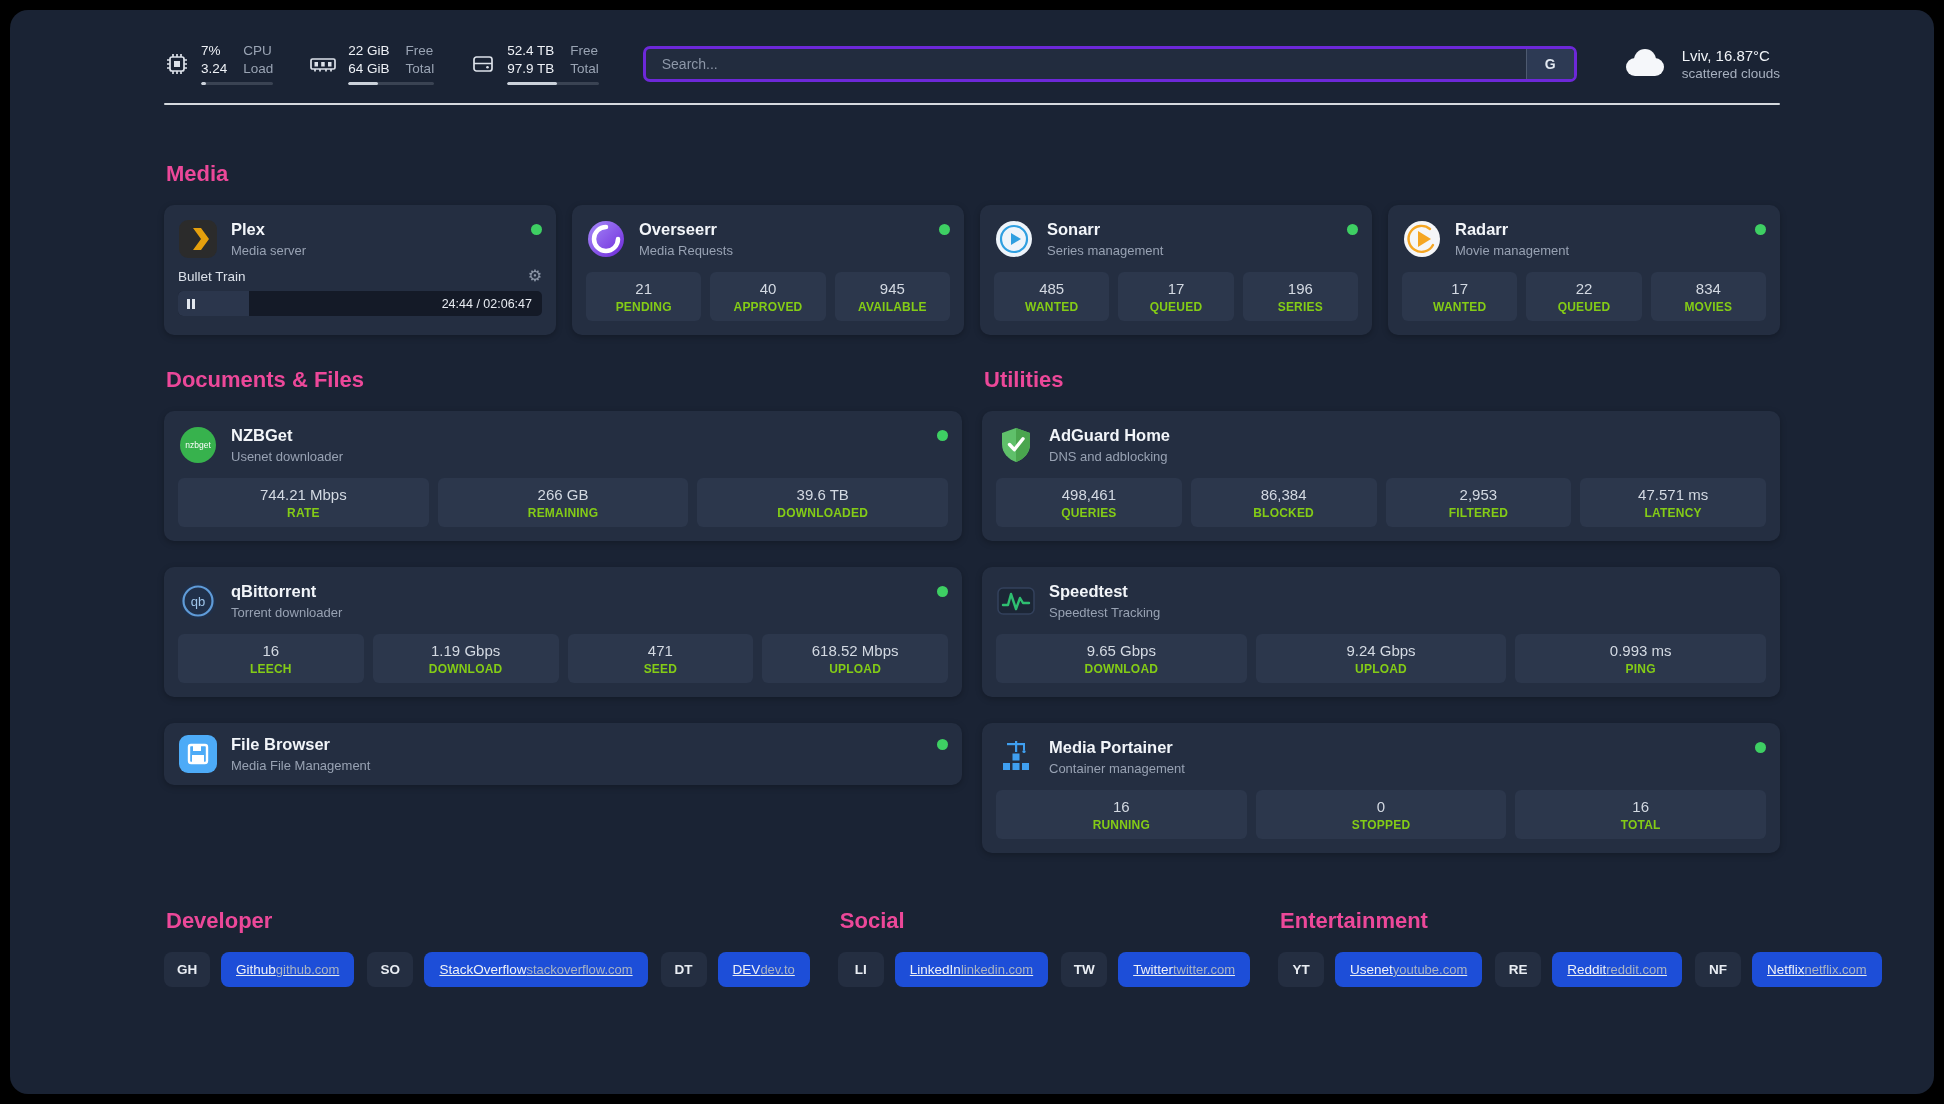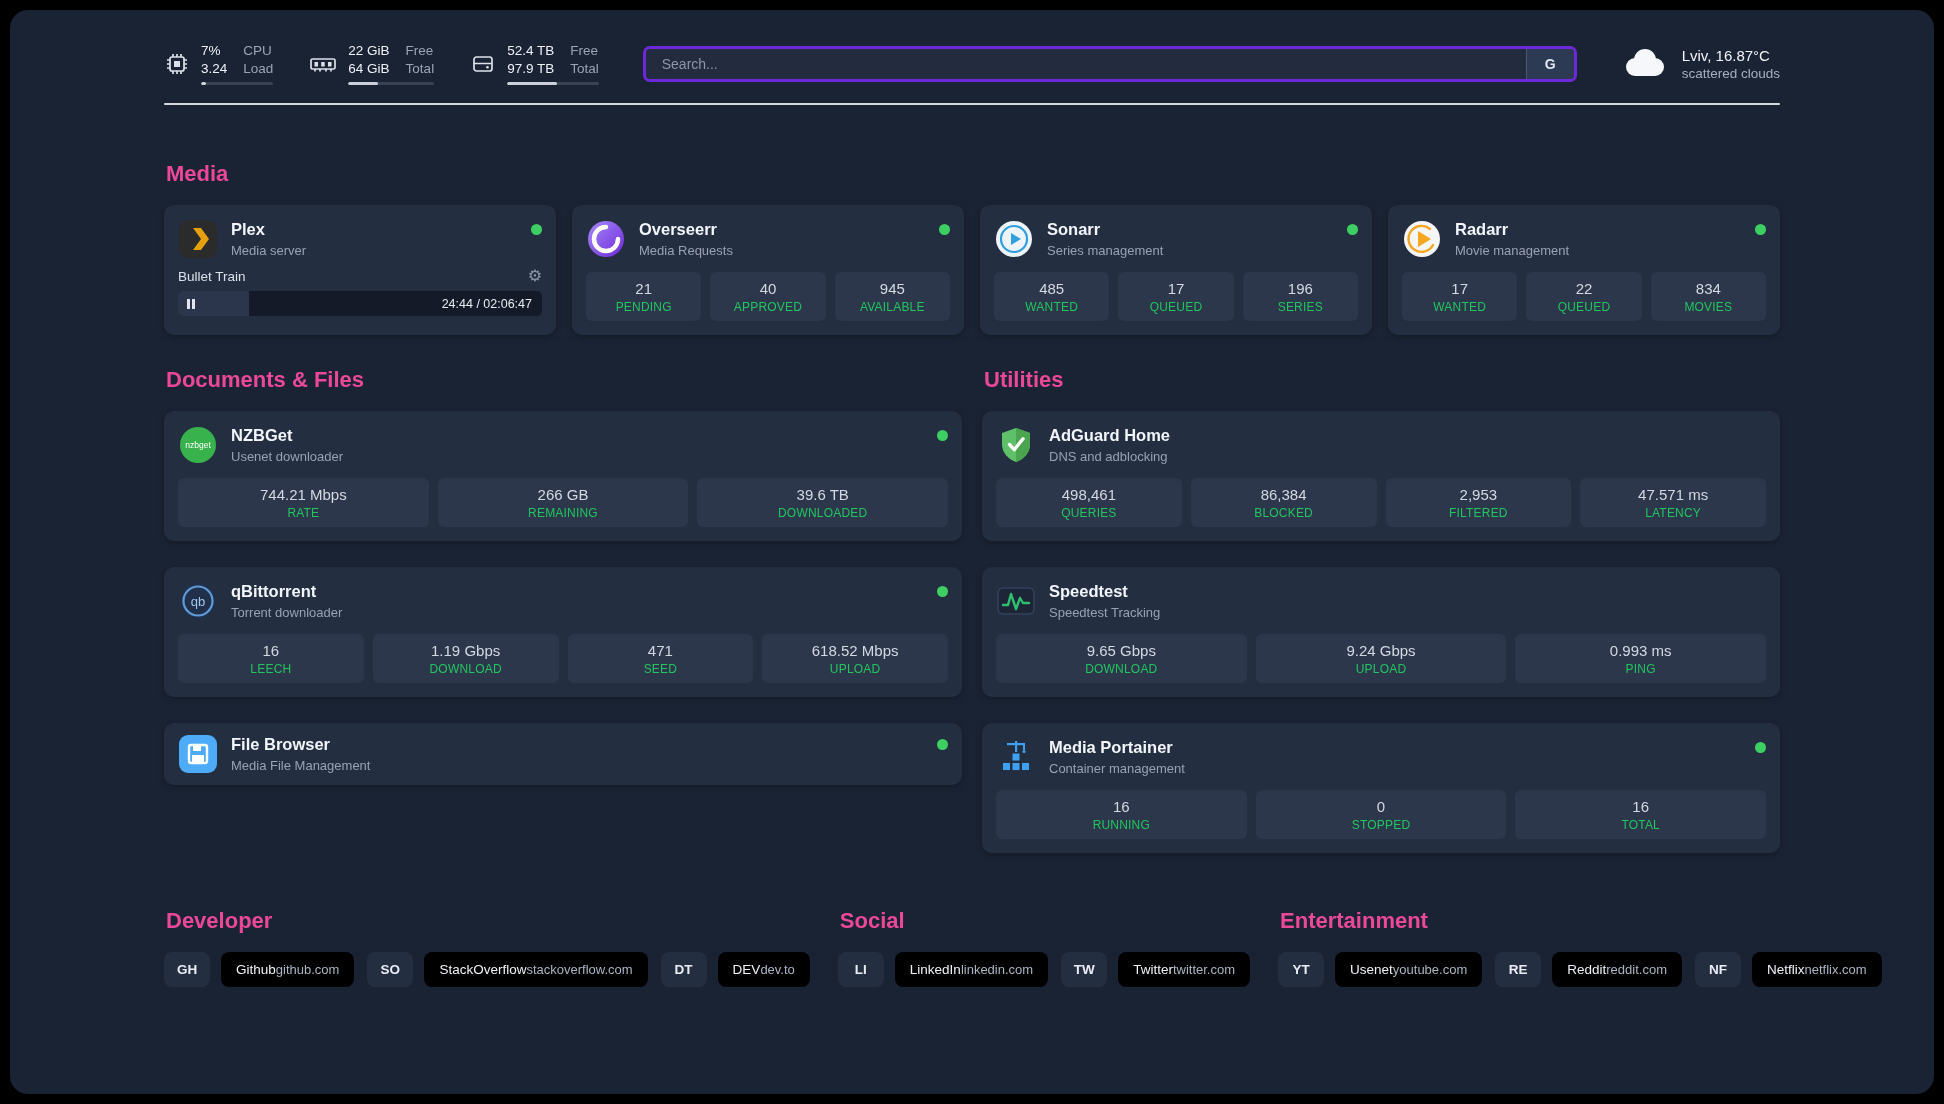--- a/index.html
+++ b/index.html
@@ -70,21 +70,21 @@
   .app-icon { width: 40px; height: 40px; flex: 0 0 40px; }
   .app-icon svg { width: 40px; height: 40px; display: block; }
   .app-meta { padding-top: 1px; }
   .app-name { font-size: 16.5px; font-weight: 600; color: #f2f5f9; line-height: 1.2; }
   .app-sub { font-size: 13px; color: #98a2b3; margin-top: 3px; }
   .status-dot { width: 11px; height: 11px; border-radius: 50%; background: #3ecf63; margin-left: auto; margin-top: 5px; flex: 0 0 11px; }
 
   .stats { display: flex; gap: 9px; margin-top: 13px; }
   .tile { flex: 1; background: #2c374c; border-radius: 6px; text-align: center; padding: 8px 4px 7px; }
   .tile-v { font-size: 15px; color: #d3d9e2; }
-  .tile-l { font-size: 12px; font-weight: 400; color: #22c55e; margin-top: 3px; letter-spacing: .2px; }
+  .tile-l { font-size: 12px; font-weight: 700; color: #84cc16; margin-top: 3px; letter-spacing: .2px; }
 
   
   .player { margin-top: 9px; }
   .player-top { display: flex; align-items: center; }
   .player-title { font-size: 13.5px; color: #dbe1ea; }
   .gear { margin-left: auto; color: #8d97a8; font-size: 16px; line-height: 1; cursor: pointer; }
   .player-bar {
     position: relative; margin-top: 7px; height: 25px;
     background: #141a27; border-radius: 5px; overflow: hidden;
     display: flex; align-items: center;
@@ -101,22 +101,22 @@
   
   .bookmarks { display: grid; grid-template-columns: 1fr 1fr 1fr; gap: 28px; margin-top: 55px; }
   .bm-items { display: flex; gap: 13px; }
   .bm-item { display: flex; align-items: center; gap: 11px; }
   .bm-abbr {
     width: 46px; height: 35px; background: #242e41; border-radius: 8px;
     display: flex; align-items: center; justify-content: center;
     font-size: 13.5px; font-weight: 600; color: #e9edf3; flex: 0 0 46px;
   }
   .bm-pill {
-    flex: 1; height: 35px; background: #000000; border-radius: 8px;
-    display: flex; align-items: center; padding: 0 15px; cursor: pointer;
+    flex: 1; height: 35px; background: #1d4ed8; border-radius: 8px;
+    display: flex; align-items: center; padding: 0 15px; cursor: pointer; text-decoration: underline;
   }
   .bm-name { font-size: 13.5px; color: #eef1f6; }
   .bm-url { margin-left: auto; font-size: 13px; color: #aab4c2; }
 </style>
 </head>
 <body>
 
 <div class="panel">
   <div class="content">
 

